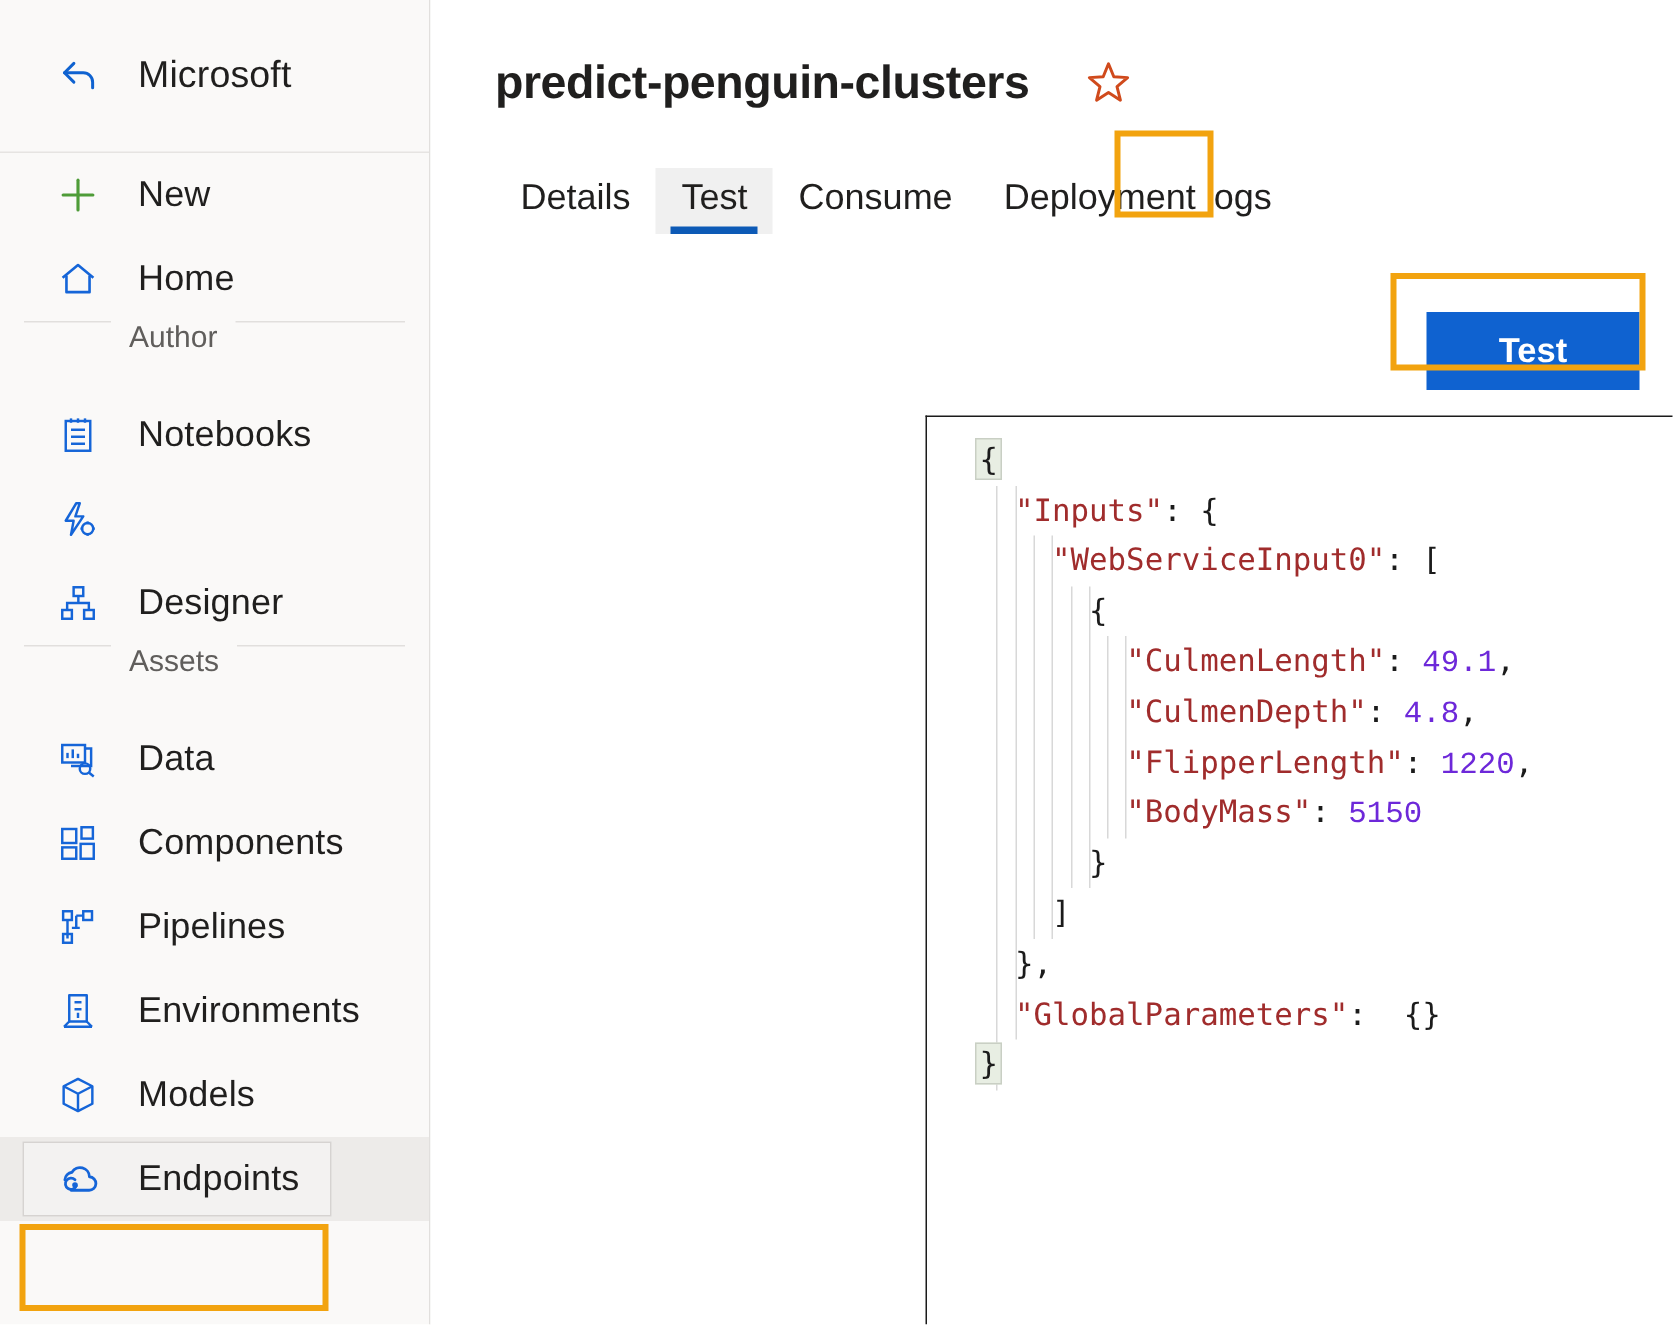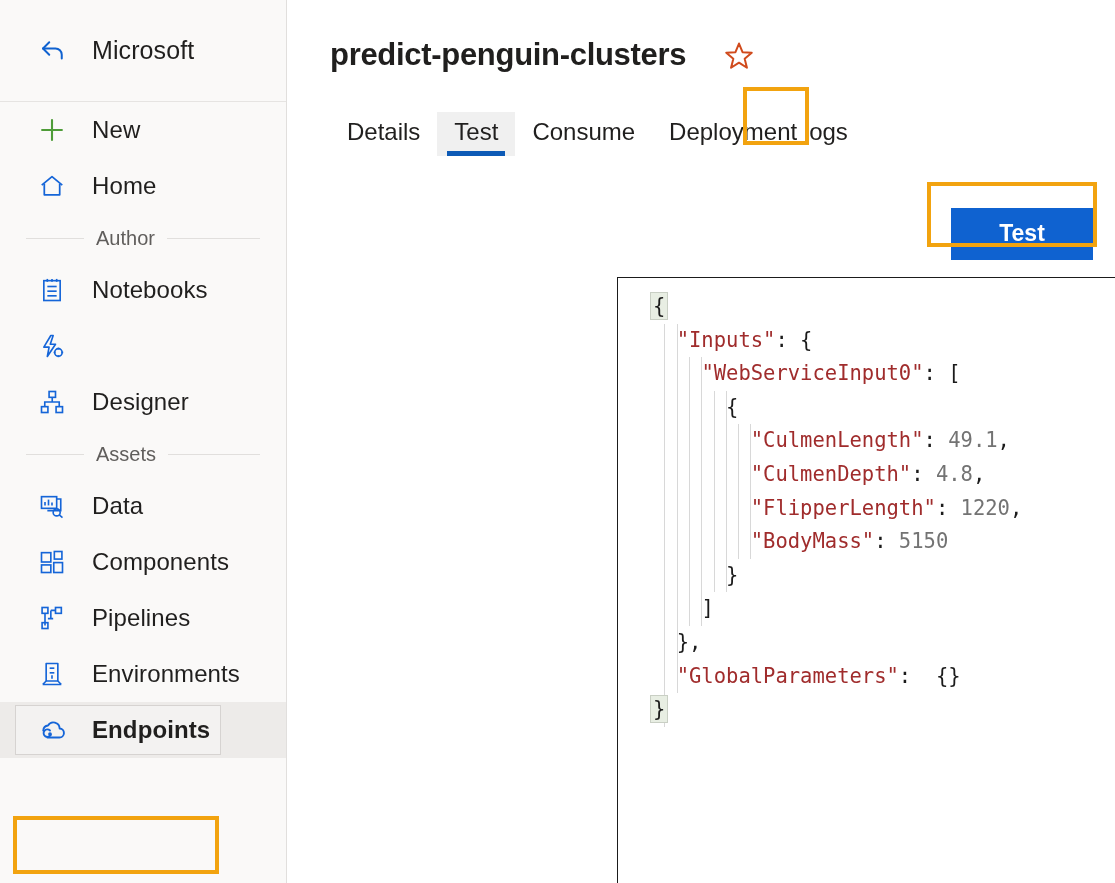--- a/index.html
+++ b/index.html
@@ -56,34 +56,33 @@
   .nav-item .nav-label {
     font-size: 24px;
     color: #201f1e;
     margin-left: 22px;
     white-space: nowrap;
     letter-spacing: .1px;
   }
   .nav-item.selected {
     background: #edebe9;
   }
-  .nav-item.selected .nav-label { font-weight: bold; }
+  .nav-item.selected .nav-label { font-weight: normal; }
   .nav-item.selected .inner-box {
     position: absolute;
     left: 15px; right: 65px; top: 3px; bottom: 3px;
     background: #f3f2f1;
     border: 1px solid #d6d3d1;
   }
   .nav-item.selected .inner-content { position: relative; z-index: 2; display: flex; align-items: center; }
 
   .section-sep {
     height: 48px;
     display: flex;
-    align-items: center;
-    padding: 0 26px;
+    padding: 0 16px;
     gap: 12px;
   }
   .section-sep .line { flex: 1; height: 1px; background: #e1dfdd; }
   .section-sep .line.short { flex: 0 0 58px; }
   .section-sep .sect-label {
     font-size: 20px;
     color: #605e5c;
     white-space: nowrap;
   }
 
@@ -205,21 +204,21 @@
     position: relative;
     padding: 12px 0 0 34px;
     font-family: "DejaVu Sans Mono", monospace;
     font-size: 20.5px;
     line-height: 33.6px;
     white-space: pre;
   }
   .code-line { position: relative; height: 33.6px; }
   .tk-punct { color: #1b1b1b; }
   .tk-key   { color: #a02c2c; }
-  .tk-num   { color: #737373; }
+  .tk-num   { color: #6d28d9; font-family: Liberation Mono, monospace; }
   .bracket-hl {
     background: #e8eee3;
     border: 1px solid #c9cfc4;
     padding: 1px 2px;
     margin: -1px -2px;
   }
   
   .guide {
     position: absolute;
     width: 1px;
@@ -362,20 +361,29 @@
           <path d="M7 3 H17 V18 H7 Z"></path>
           <path d="M4 21 L7 18 M20 21 L17 18 M4 21 H20"></path>
           <line x1="10" y1="7" x2="14" y2="7"></line>
           <line x1="10" y1="11" x2="14" y2="11"></line>
           <line x1="12" y1="13" x2="12" y2="16"></line>
         </svg>
       </span>
       <span class="nav-label">Environments</span>
     </div>
 
+    <div class="nav-item">
+      <span class="nav-icon">
+        <svg width="28" height="28" viewBox="0 0 24 24" fill="none" stroke="#1565d8" stroke-width="1.4" stroke-linejoin="round">
+          <path d="M12 2.8 L20.2 7 V17 L12 21.2 L3.8 17 V7 Z"></path>
+          <path d="M3.8 7 L12 11.3 L20.2 7 M12 11.3 V21.2"></path>
+        </svg>
+      </span>
+      <span class="nav-label">Models</span>
+    </div>
 
     <div class="nav-item selected">
       <span class="inner-box"></span>
       <span class="inner-content">
         <span class="nav-icon">
           <svg width="30" height="30" viewBox="0 0 24 24" fill="none" stroke="#1565d8" stroke-width="1.5" stroke-linecap="round" stroke-linejoin="round">
             <path d="M7.5 18 H17 a3.6 3.6 0 0 0 0.3 -7.2 A5 5 0 0 0 8 8.4 A4.4 4.4 0 0 0 4.2 12.4"></path>
             <path d="M9.6 12.4 a3 3 0 1 0 0.6 3.4"></path>
             <circle cx="9.6" cy="15.2" r="1.5" fill="#1565d8" stroke="none"></circle>
           </svg>

